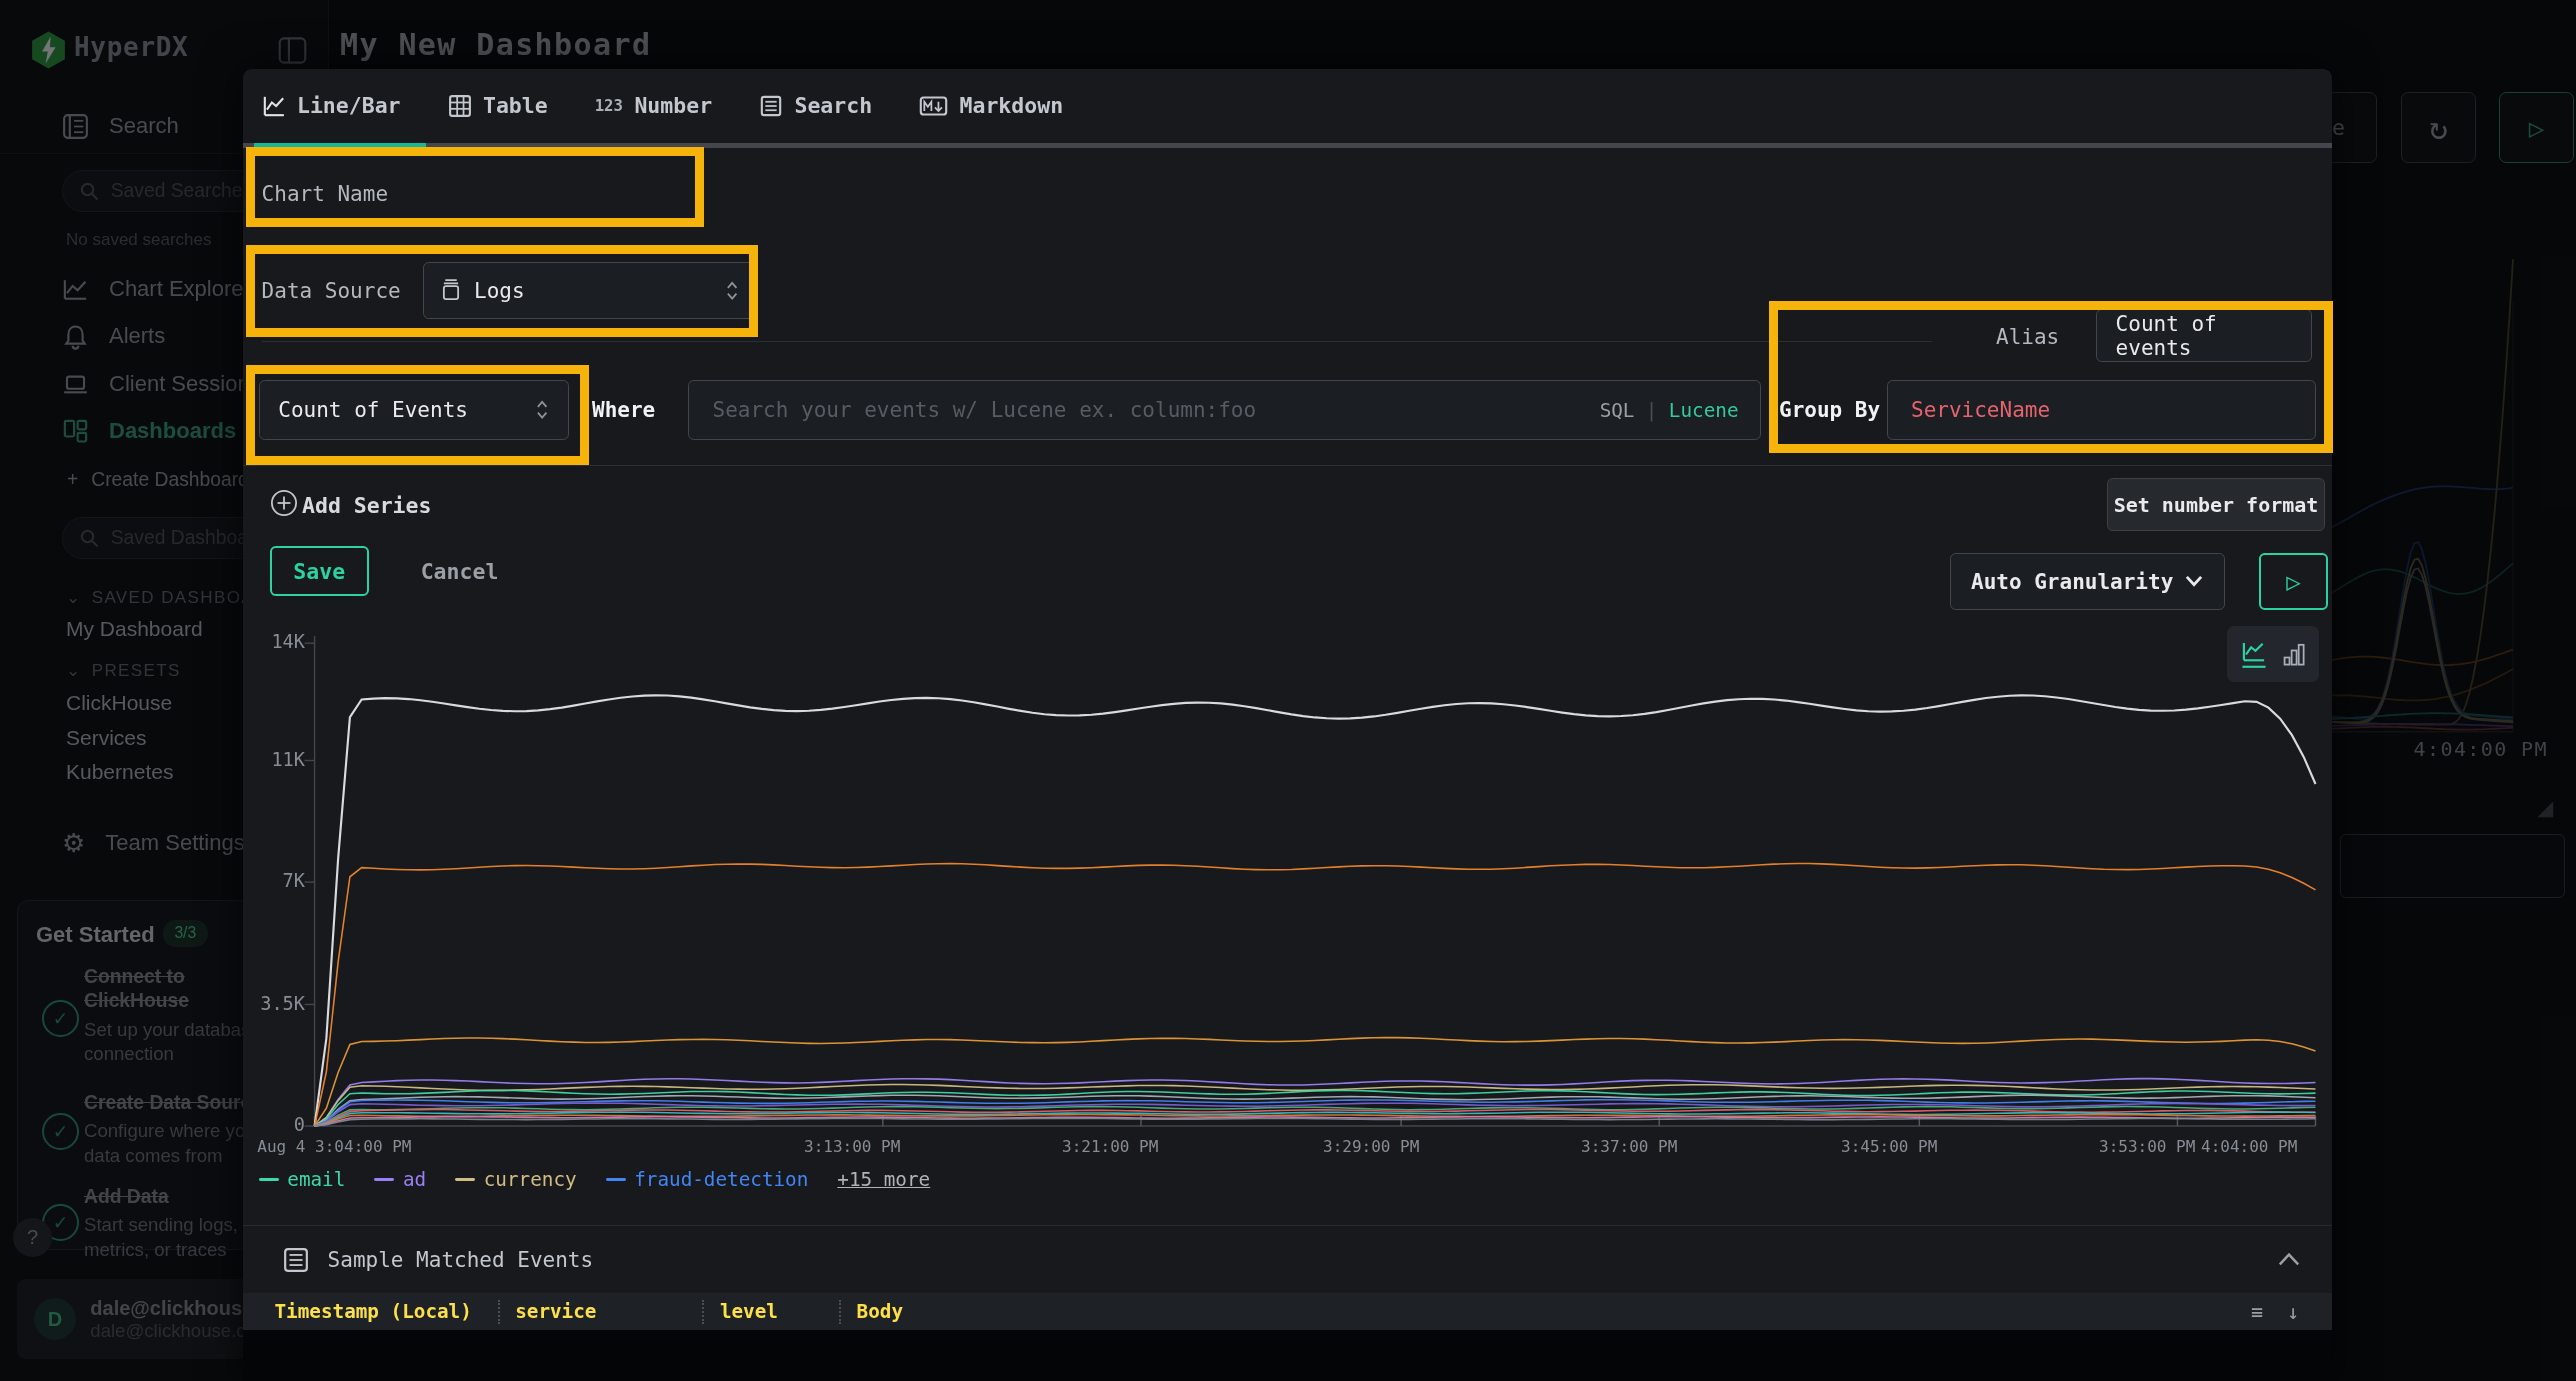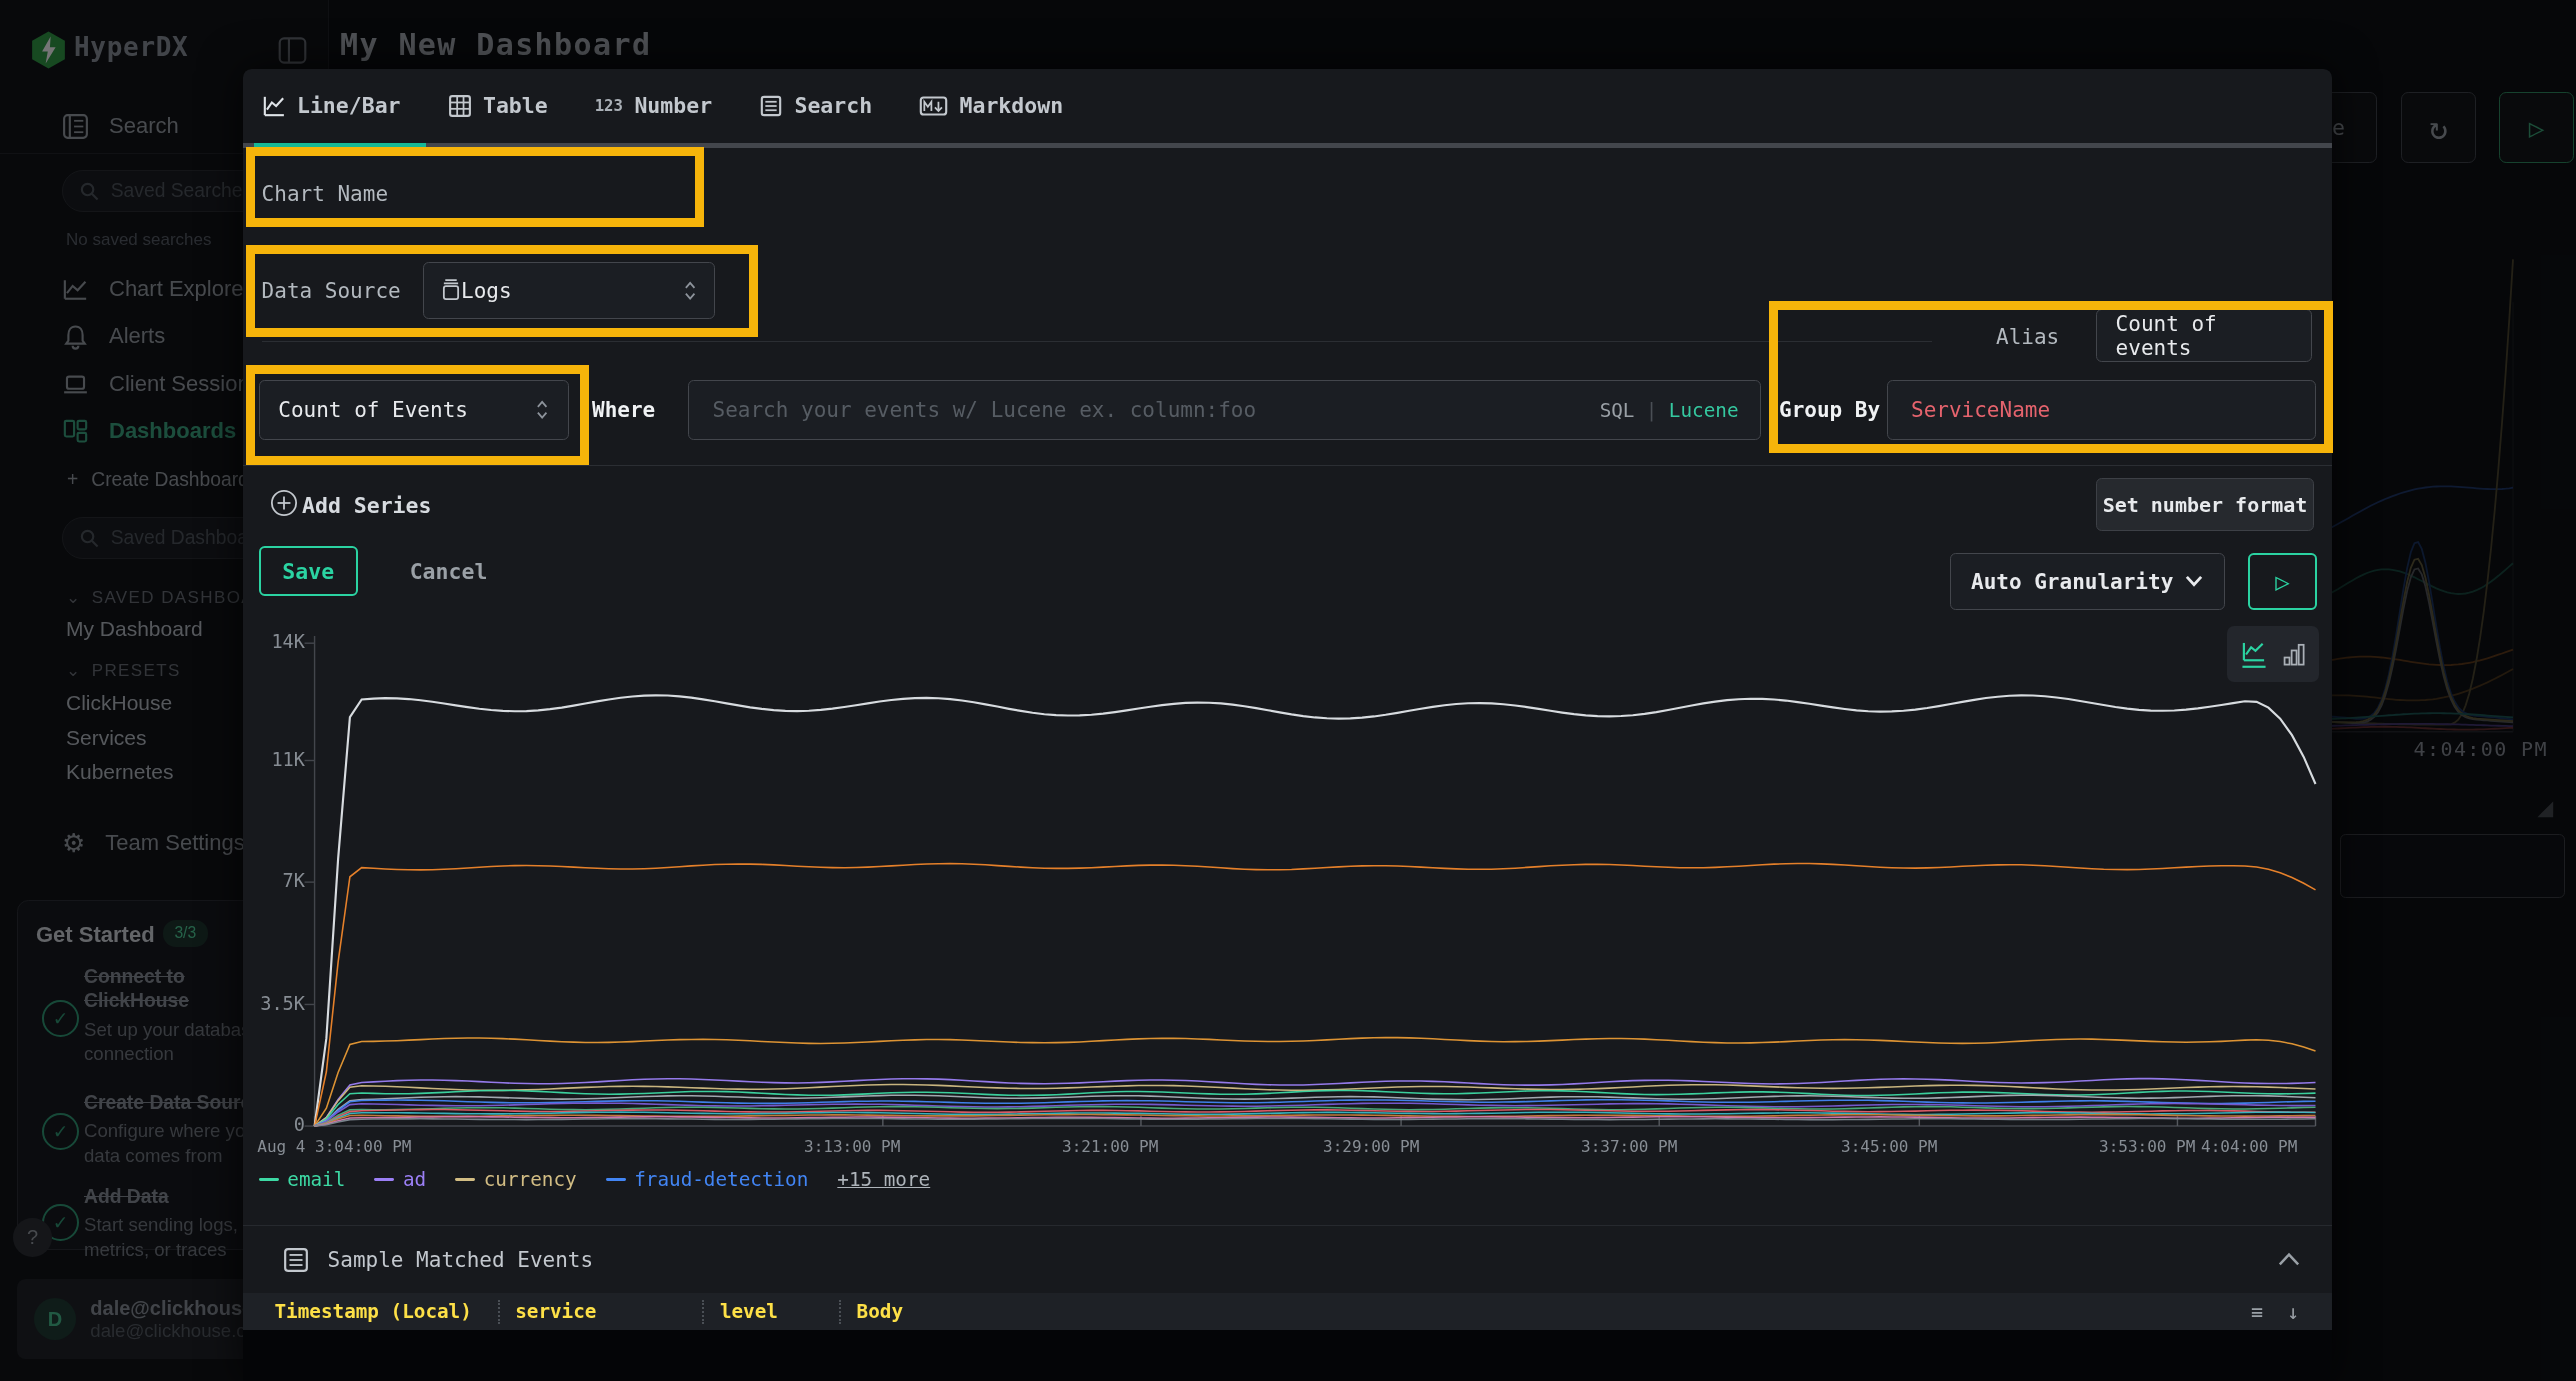--- a/index.html
+++ b/index.html
@@ -58,21 +58,21 @@
   .tabs-underline{left:0;top:74px;width:2089px;height:5px;background:#43464c;}
   .tabs-underline-active{left:11.4px;top:74px;width:172px;height:5px;background:#17b897;z-index:2;}
   .field-label{font-size:21px;color:#b3b9bf;}
   .field-label.bright{color:#f0f2f4;font-weight:bold;}
   .inputbox{background:#1b1e23;border:1.4px solid #43464c;border-radius:5.7px;display:flex;align-items:center;
             font-size:21px;color:#e8eaed;box-sizing:border-box;}
   .inputbox input{background:transparent;border:none;outline:none;color:#e8eaed;font-size:21px;width:100%;
                   font-family:"DejaVu Sans Mono",monospace;}
   .inputbox input::placeholder{color:#565c63;}
   .sel-chevrons{margin-left:auto;display:flex;flex-direction:column;align-items:center;line-height:0;color:#8d939b;}
-  .btn{display:flex;align-items:center;justify-content:center;font-weight:bold;border-radius:5.7px;box-sizing:border-box;}
+  .btn{display:flex;align-items:center;justify-content:center;font-weight:bold;border-radius:5.7px;box-sizing:border-box;margin-left:11px;}
   .btn-save{border:2.1px solid #2bd3a2;color:#2bd3a2;font-size:21.5px;}
   .btn-cancel{color:#9aa0a6;font-size:21.5px;}
   .btn-dark{background:#26292e;border:1.4px solid #3d4046;color:#e8eaed;font-size:20px;}
   .btn-play{border:2.1px solid #2bd3a2;color:#2bd3a2;font-size:24px;}
   .divider{background:#2b2e33;height:1.4px;}
   .ytick-lbl{width:62px;text-align:right;font-size:18.6px;color:#878d94;}
   .xtick-lbl{font-size:16px;color:#878d94;white-space:nowrap;}
   .legend-row{left:258px;top:1168px;display:flex;gap:29px;align-items:center;font-size:19.3px;}
   .legend-item{display:flex;align-items:center;gap:8.6px;}
   .legend-dash{width:20px;height:2.9px;border-radius:1.4px;}
@@ -313,21 +313,21 @@
         </svg>
         <span>Markdown</span>
       </div>
     </div>
     <div class="abs tabs-underline"></div>
     <div class="abs tabs-underline-active"></div>
 
     <div class="abs field-label" style="left:18.6px;top:113px;">Chart Name</div>
 
     <div class="abs field-label" style="left:18.6px;top:210px;">Data Source</div>
-    <div class="abs inputbox" style="left:180px;top:193px;width:292px;height:57px;padding:0 17px;justify-content:flex-end;">
+    <div class="abs inputbox" style="left:180px;top:193px;width:334px;height:57px;padding:0 17px;gap:13px;justify-content:flex-end;">
       <svg width="20" height="23" viewBox="0 0 28 32">
         <rect x="4" y="10" width="20" height="18" rx="3" fill="none" stroke="#c3c8ce" stroke-width="2.5"></rect>
         <line x1="4" y1="6" x2="24" y2="6" stroke="#c3c8ce" stroke-width="2.5"></line>
         <line x1="6" y1="1.5" x2="22" y2="1.5" stroke="#c3c8ce" stroke-width="2.5"></line>
       </svg>
       <span>Logs</span>
       <span class="sel-chevrons">
         <svg width="14.3" height="21.5" viewBox="0 0 20 30">
             <polyline points="4,11 10,4 16,11" fill="none" stroke="#8d939b" stroke-width="2.5"></polyline>
         <polyline points="4,19 10,26 16,19" fill="none" stroke="#8d939b" stroke-width="2.5"></polyline>

